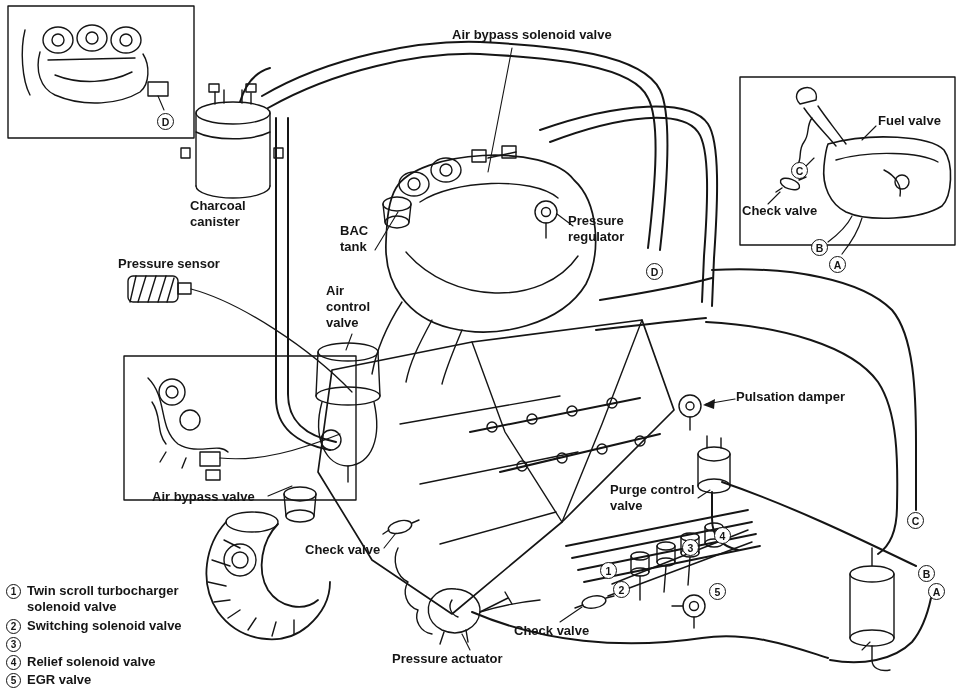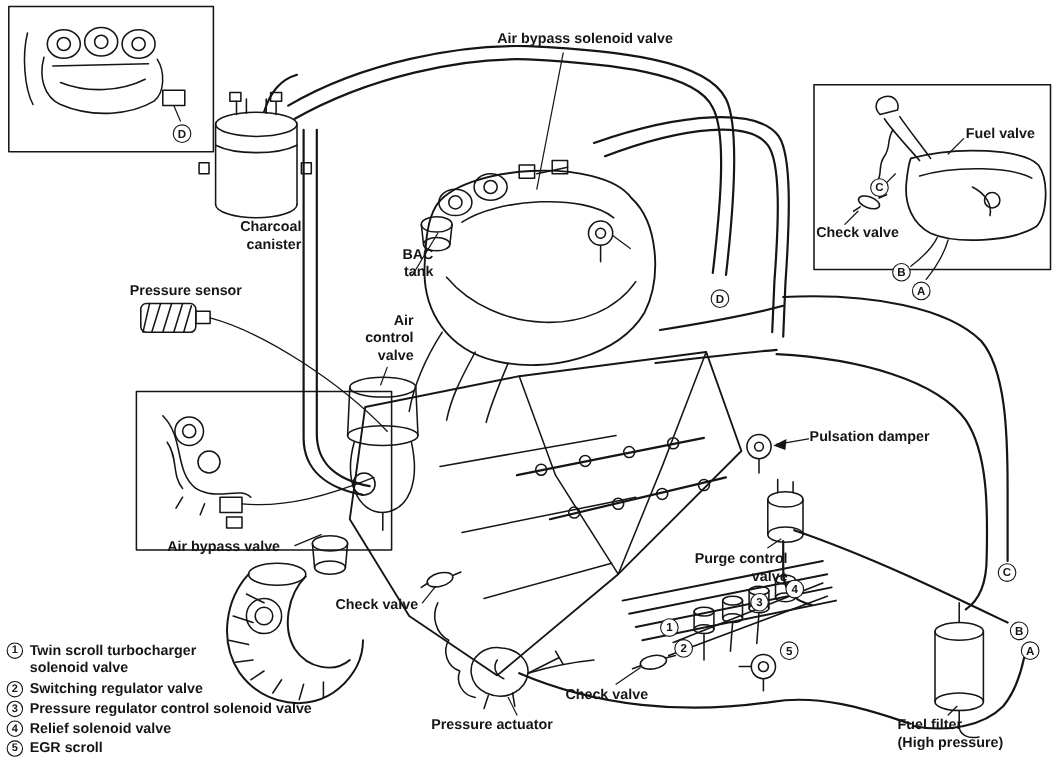--- a/index.html
+++ b/index.html
@@ -1,20 +1,20 @@
 <!DOCTYPE html>
 <html><head>
 <meta charset="utf-8">
 <style>
   *{margin:0;padding:0;box-sizing:border-box}
   html,body{width:964px;height:697px;background:#ffffff;font-family:"Liberation Sans",sans-serif}
   #stage{position:relative;width:964px;height:697px;background:#ffffff;overflow:hidden;color:#151515}
   #art{position:absolute;left:0;top:0;width:964px;height:697px;z-index:1}
   .lbl{position:absolute;font-size:13px;font-weight:700;line-height:1.22;white-space:pre-line;color:#151515;z-index:2}
-  .center{text-align:right}
+  .center{text-align:left}
   .marker{position:absolute;width:17px;height:17px;border:1.6px solid #151515;border-radius:50%;
           display:flex;align-items:center;justify-content:center;font-size:10.5px;font-weight:700;
           background:#ffffff;color:#151515;z-index:3}
   #legend{position:absolute;left:6px;top:583px;width:345px;display:flex;flex-direction:column;gap:2px;z-index:2}
   .legend-row{display:flex;gap:6px;align-items:flex-start}
   .legend-num{flex:0 0 auto;width:15px;height:15px;border:1.4px solid #151515;border-radius:50%;
               display:flex;align-items:center;justify-content:center;font-size:10px;font-weight:700;margin-top:1px}
   .legend-text{font-size:13px;font-weight:700;line-height:1.25;white-space:pre-line}
 </style>
 </head>
@@ -246,33 +246,33 @@
     </g>
   </svg>
 
   <div class="lbl" style="left:452px;top:27px">Air bypass solenoid valve</div>
   <div class="lbl" style="left:878px;top:113px">Fuel valve</div>
   <div class="lbl" style="left:742px;top:203px">Check valve</div>
   <div class="lbl center" style="left:190px;top:198px;width:84px">Charcoal
 canister</div>
   <div class="lbl center" style="left:340px;top:223px;width:54px">BAC
 tank</div>
+  <div class="lbl center" style="left:568px;top:213px;width:88px">Pressure
+regulator</div>
   <div class="lbl" style="left:118px;top:256px">Pressure sensor</div>
-  <div class="lbl center" style="left:316px;top:283px;width:60px">Air
+  <div class="lbl center" style="left:326px;top:283px;width:60px">Air
 control
 valve</div>
   <div class="lbl" style="left:736px;top:389px">Pulsation damper</div>
   <div class="lbl" style="left:152px;top:489px">Air bypass valve</div>
-  <div class="lbl center" style="left:610px;top:500px;width:106px">Purge control
+  <div class="lbl center" style="left:610px;top:482px;width:106px">Purge control
 valve</div>
   <div class="lbl" style="left:305px;top:542px">Check valve</div>
   <div class="lbl" style="left:514px;top:623px">Check valve</div>
   <div class="lbl" style="left:392px;top:651px">Pressure actuator</div>
-  <div class="lbl" style="left:816px;top:651px">Fuel filter
-(High pressure)</div>
 
   <div class="marker" style="left:157px;top:113px">D</div>
   <div class="marker" style="left:646px;top:263px">D</div>
   <div class="marker" style="left:791px;top:162px">C</div>
   <div class="marker" style="left:811px;top:239px">B</div>
   <div class="marker" style="left:829px;top:256px">A</div>
   <div class="marker" style="left:907px;top:512px">C</div>
   <div class="marker" style="left:918px;top:565px">B</div>
   <div class="marker" style="left:928px;top:583px">A</div>
 
@@ -283,29 +283,28 @@
   <div class="marker" style="left:709px;top:583px">5</div>
 
   <div id="legend">
     <div class="legend-row">
       <span class="legend-num">1</span>
       <span class="legend-text">Twin scroll turbocharger
 solenoid valve</span>
     </div>
     <div class="legend-row">
       <span class="legend-num">2</span>
-      <span class="legend-text">Switching regulator valve</span>
+      <span class="legend-text">Switching solenoid valve</span>
     </div>
     <div class="legend-row">
       <span class="legend-num">3</span>
-      <span class="legend-text">Pressure regulator control solenoid valve</span>
     </div>
     <div class="legend-row">
       <span class="legend-num">4</span>
       <span class="legend-text">Relief solenoid valve</span>
     </div>
     <div class="legend-row">
       <span class="legend-num">5</span>
-      <span class="legend-text">EGR scroll</span>
+      <span class="legend-text">EGR valve</span>
     </div>
   </div>
 
 </div>
 
 </body></html>

